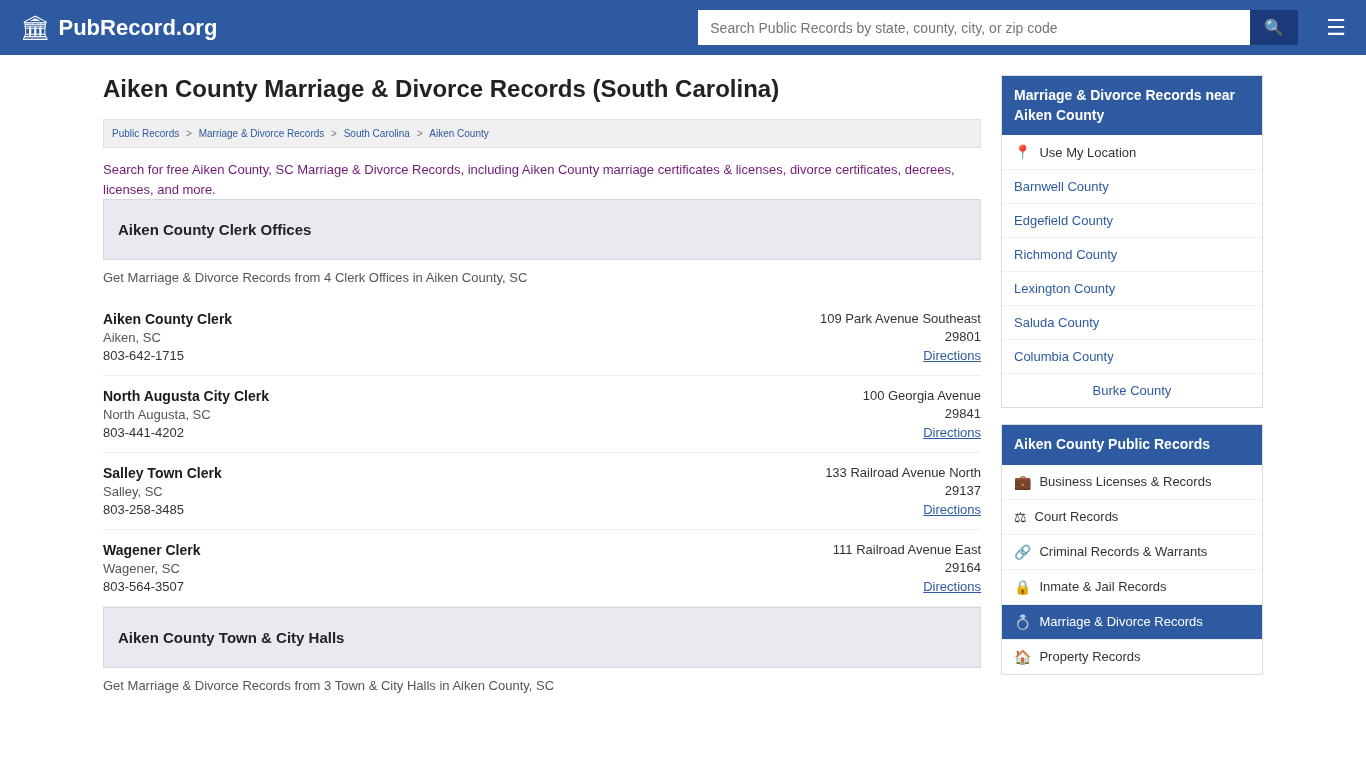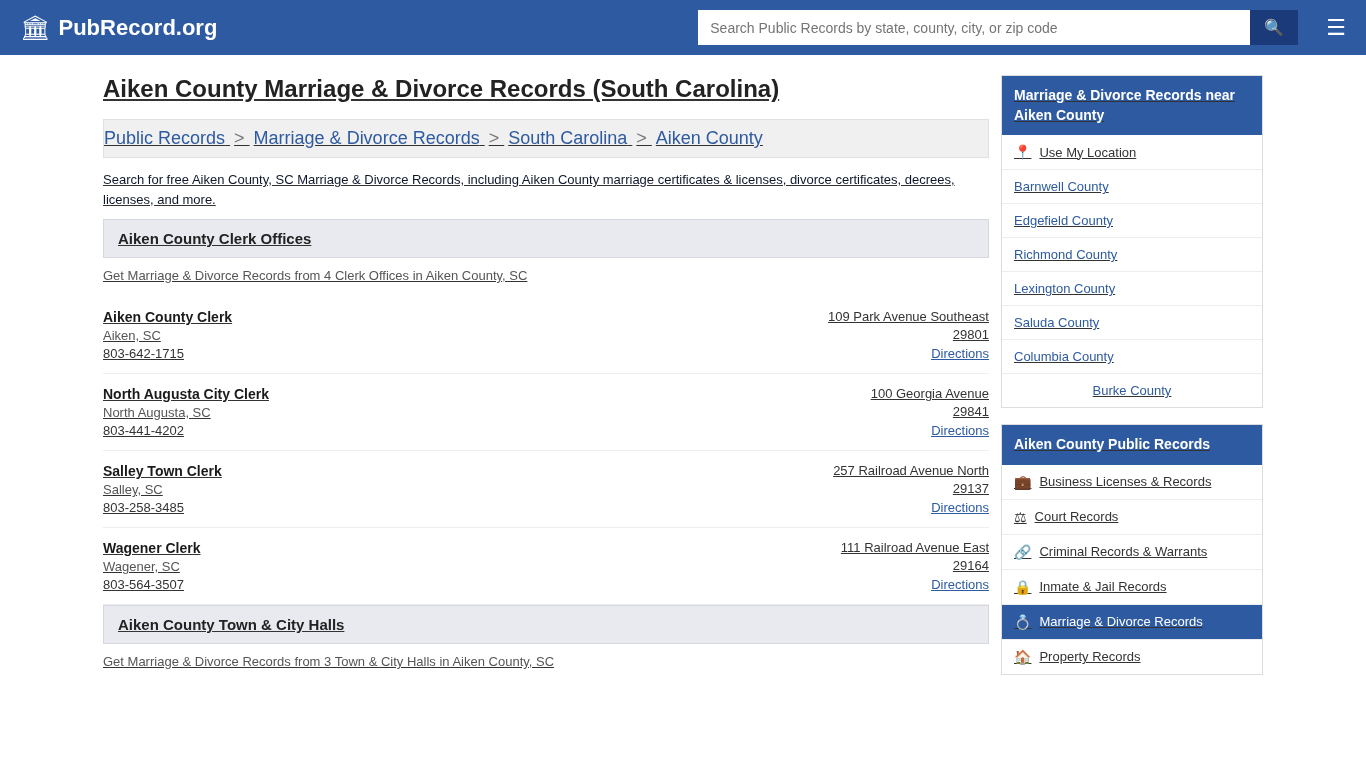--- a/index.html
+++ b/index.html
@@ -59,66 +59,65 @@
       font-size: 22px;
       margin-left: 8px;
     }
 
     
     .main-container {
       max-width: 1200px;
       margin: 0 auto;
       padding: 20px 20px;
       display: flex;
-      gap: 12px;
-      text-decoration: underline;
+      gap: 20px;
     }
     .content {
       flex: 1;
     }
     .sidebar {
       width: 262px;
       flex-shrink: 0;
     }
 
     
     .page-title {
       font-size: 24px;
       font-weight: bold;
       color: #222;
       margin-bottom: 16px;
     }
 
     
     .breadcrumb {
       background: #f0f0f0;
-      padding: 8px 0;
-      font-size: 18px;
+      padding: 8px 8px;
+      font-size: 10px;
       color: #555;
       margin-bottom: 12px;
       border: 1px solid #e0e0e0;
     }
     .breadcrumb a {
       color: #2d5aa0;
       text-decoration: none;
     }
     .breadcrumb span { color: #777; margin: 0 4px; }
 
     
     .description {
       font-size: 13px;
-      color: #0f172a;
-      margin-bottom: 10px;
+      color: #701a75;
+      margin-bottom: 0;
       line-height: 1.5;
     }
 
     
     .section-header {
       background: #e8eaf0;
-      padding: 10px 14px;
+      padding: 21px 14px;
       font-size: 15px;
       font-weight: bold;
       color: #222;
       margin-bottom: 10px;
       border: 1px solid #d5d8e0;
     }
 
     
     .section-desc {
       font-size: 13px;
@@ -296,21 +295,21 @@
         <a class="directions-link" href="#">Directions</a>
       </div>
     </div>
         <div class="office-entry">
       <div class="office-left">
         <div class="office-name">Salley Town Clerk</div>
         <div class="office-city">Salley, SC</div>
         <div class="office-phone">803-258-3485</div>
       </div>
       <div class="office-right">
-        <div class="office-address">257 Railroad Avenue North</div>
+        <div class="office-address">133 Railroad Avenue North</div>
         <div class="office-zip">29137</div>
         <a class="directions-link" href="#">Directions</a>
       </div>
     </div>
         <div class="office-entry">
       <div class="office-left">
         <div class="office-name">Wagener Clerk</div>
         <div class="office-city">Wagener, SC</div>
         <div class="office-phone">803-564-3507</div>
       </div>

